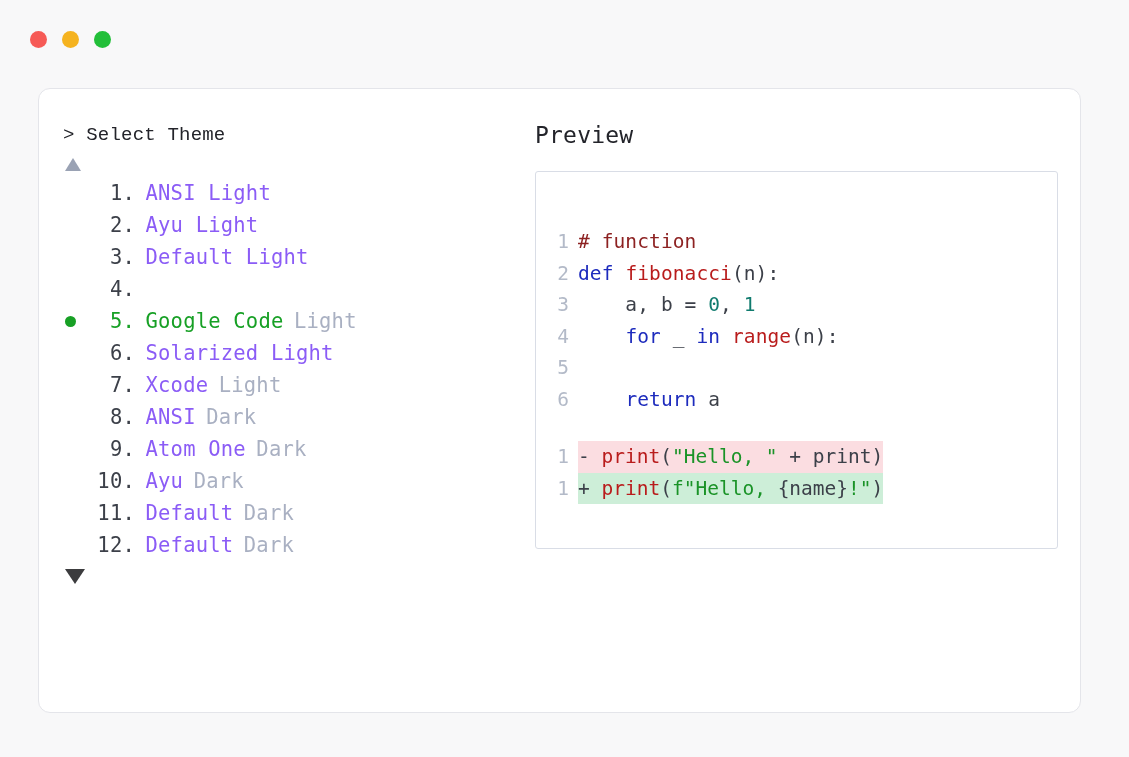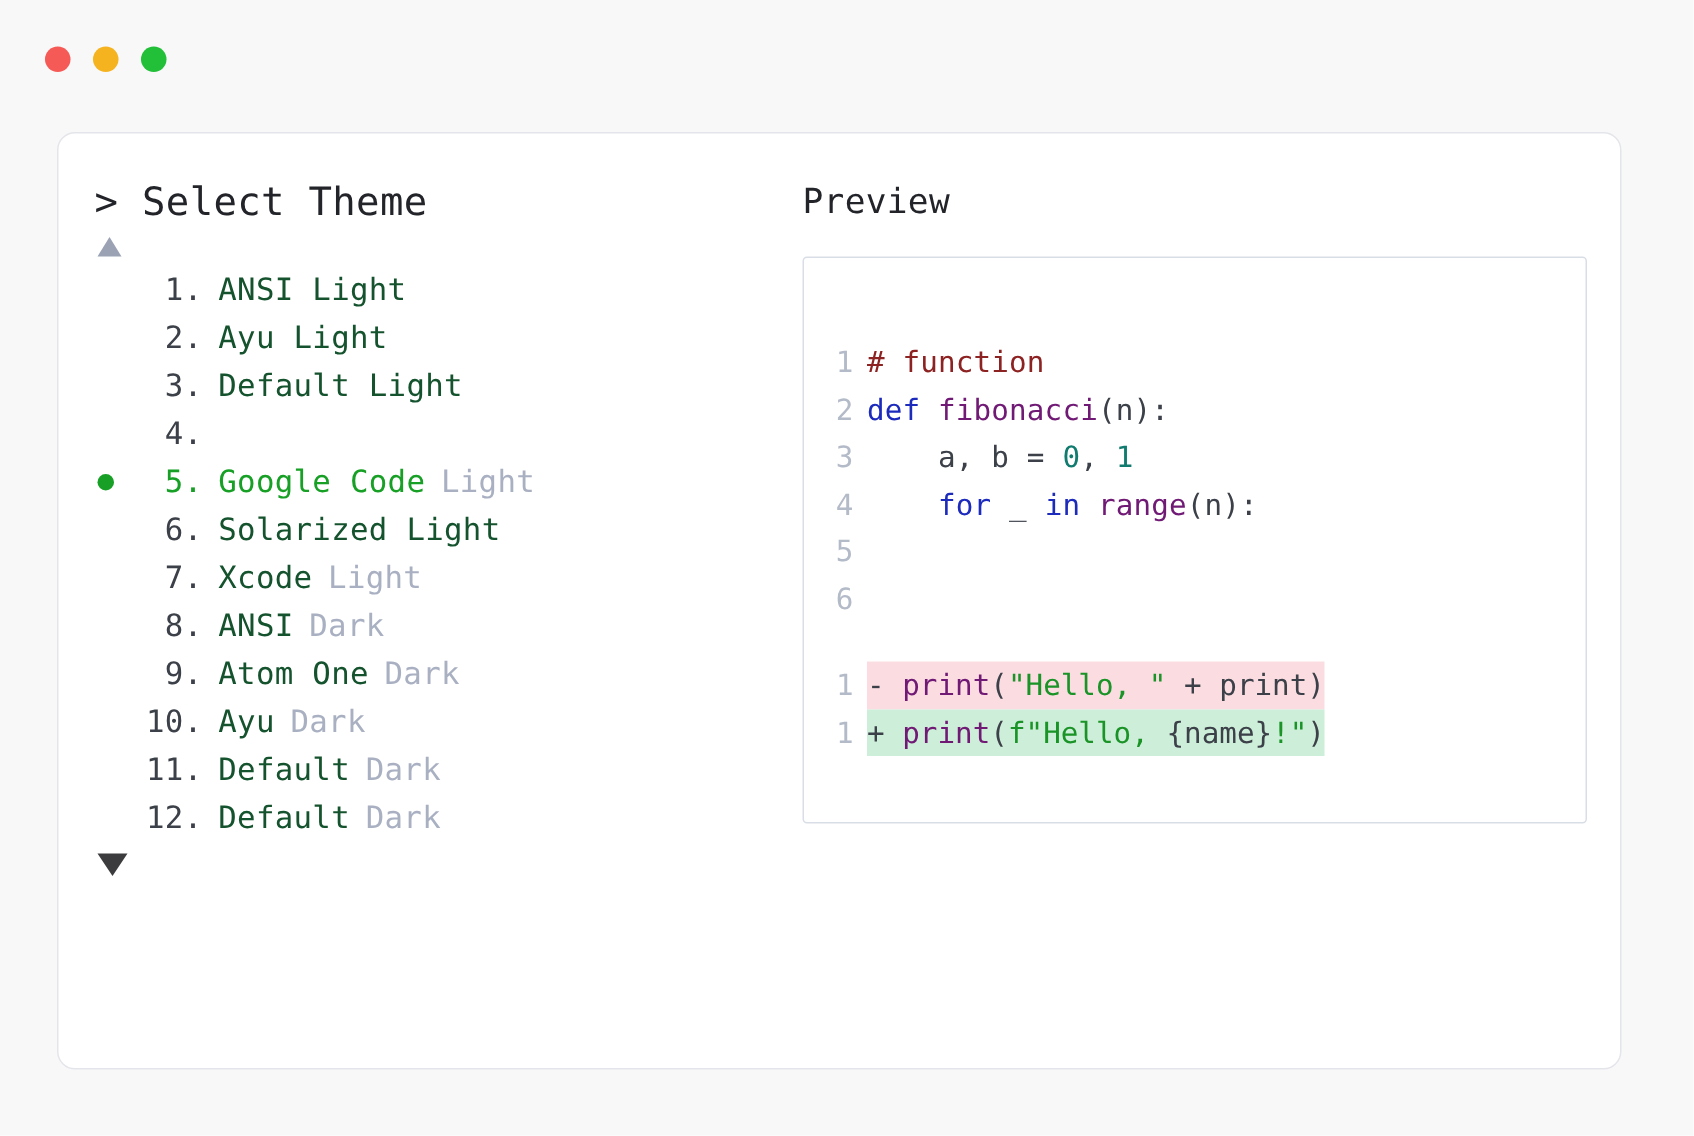--- a/index.html
+++ b/index.html
@@ -67,25 +67,26 @@
   }
   .right-col {
     position: absolute;
     left: 496px;
     top: 32px;
     width: 530px;
   }
 
   
   .prompt {
-    font-size: 26px;
+    font-size: 19px;
     line-height: 28px;
     color: #23242a;
     letter-spacing: 0.2px;
     white-space: pre;
+    font-family: Liberation Mono, monospace;
   }
   .prompt .caret { color: #23242a; }
 
   
   .arrow-up, .arrow-down {
     width: 0; height: 0;
     margin-left: 2px;
   }
   .arrow-up {
     border-left: 8px solid transparent;
@@ -132,21 +133,21 @@
     background: #17a025;
     margin-left: 2px;
   }
   .idx {
     width: 46px;
     flex: 0 0 46px;
     text-align: right;
     color: #3c4049;
   }
   .name {
-    color: #14532d;
+    color: #8b5cf6;
     margin-left: 10.5px;
   }
   .variant {
     color: #a9b0c2;
     margin-left: 10.5px;
   }
   .theme-row.selected .idx,
   .theme-row.selected .name {
     color: #17a025;
   }
@@ -191,21 +192,21 @@
     color: #b3bac8;
   }
   .code-text {
     margin-left: 9px;
   }
   .spacer-line { height: 26px; }
 
   
   .tok-comment { color: #8d2222; }
   .tok-kw      { color: #1d2bbd; }
-  .tok-fn      { color: #701a75; }
+  .tok-fn      { color: #b91c1c; }
   .tok-num     { color: #107b6e; }
   .tok-str     { color: #1a9327; }
   .tok-plain   { color: #3c4049; }
   .tok-punct   { color: #3c4049; }
 
   
   .diff-line {
     display: flex;
     align-items: baseline;
     height: 31.5px;
@@ -275,21 +276,21 @@
       <div class="right-col">
         <div class="preview-label">Preview</div>
 
         <div class="code-panel">
           <div class="code-block" id="code-block">
               <div class="code-line"><span class="ln">1</span><span class="code-text"><span class="tok-comment"># function</span></span></div>
               <div class="code-line"><span class="ln">2</span><span class="code-text"><span class="tok-kw">def </span><span class="tok-fn">fibonacci</span><span class="tok-punct">(n):</span></span></div>
               <div class="code-line"><span class="ln">3</span><span class="code-text"><span class="tok-plain">    a, b = </span><span class="tok-num">0</span><span class="tok-plain">, </span><span class="tok-num">1</span></span></div>
               <div class="code-line"><span class="ln">4</span><span class="code-text"><span class="tok-plain">    </span><span class="tok-kw">for</span><span class="tok-plain"> _ </span><span class="tok-kw">in</span><span class="tok-plain"> </span><span class="tok-fn">range</span><span class="tok-punct">(n):</span></span></div>
               <div class="code-line"><span class="ln">5</span></div>
-              <div class="code-line"><span class="ln">6</span></div>
+              <div class="code-line"><span class="ln">6</span><span class="code-text"><span class="tok-plain">    </span><span class="tok-kw">return</span><span class="tok-plain"> a</span></span></div>
             </div>
           <div class="spacer-line"></div>
           <div class="code-block" id="diff-block">
               <div class="diff-line"><span class="ln">1</span><span class="diff-body diff-remove"><span class="diff-mark">-</span><span> </span><span class="tok-fn">print</span><span class="tok-punct">(</span><span class="tok-str">"Hello, "</span><span class="tok-plain"> + print)</span></span></div>
               <div class="diff-line"><span class="ln">1</span><span class="diff-body diff-add"><span class="diff-mark">+</span><span> </span><span class="tok-fn">print</span><span class="tok-punct">(</span><span class="tok-str">f"Hello, </span><span class="tok-plain">{name}</span><span class="tok-str">!"</span><span class="tok-punct">)</span></span></div>
             </div>
         </div>
       </div>
 
     </div>

